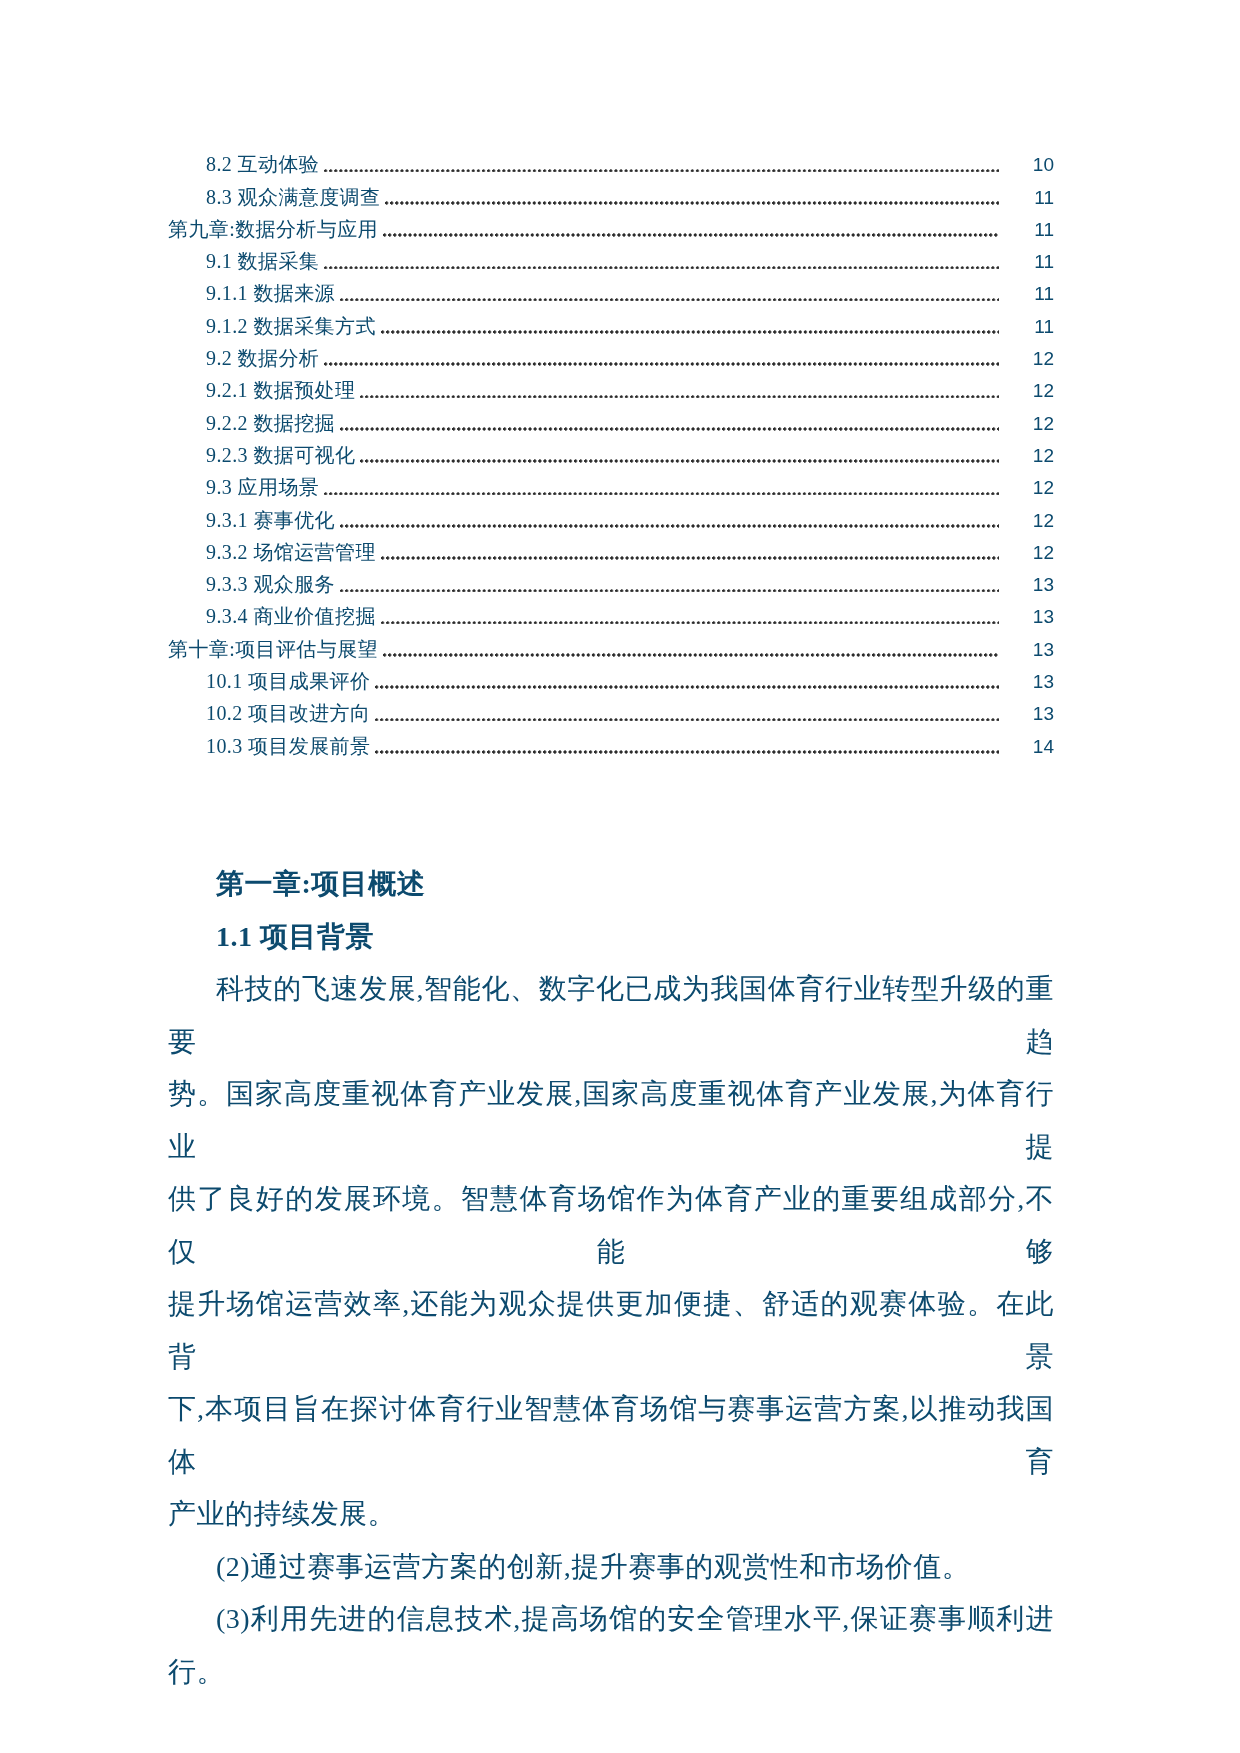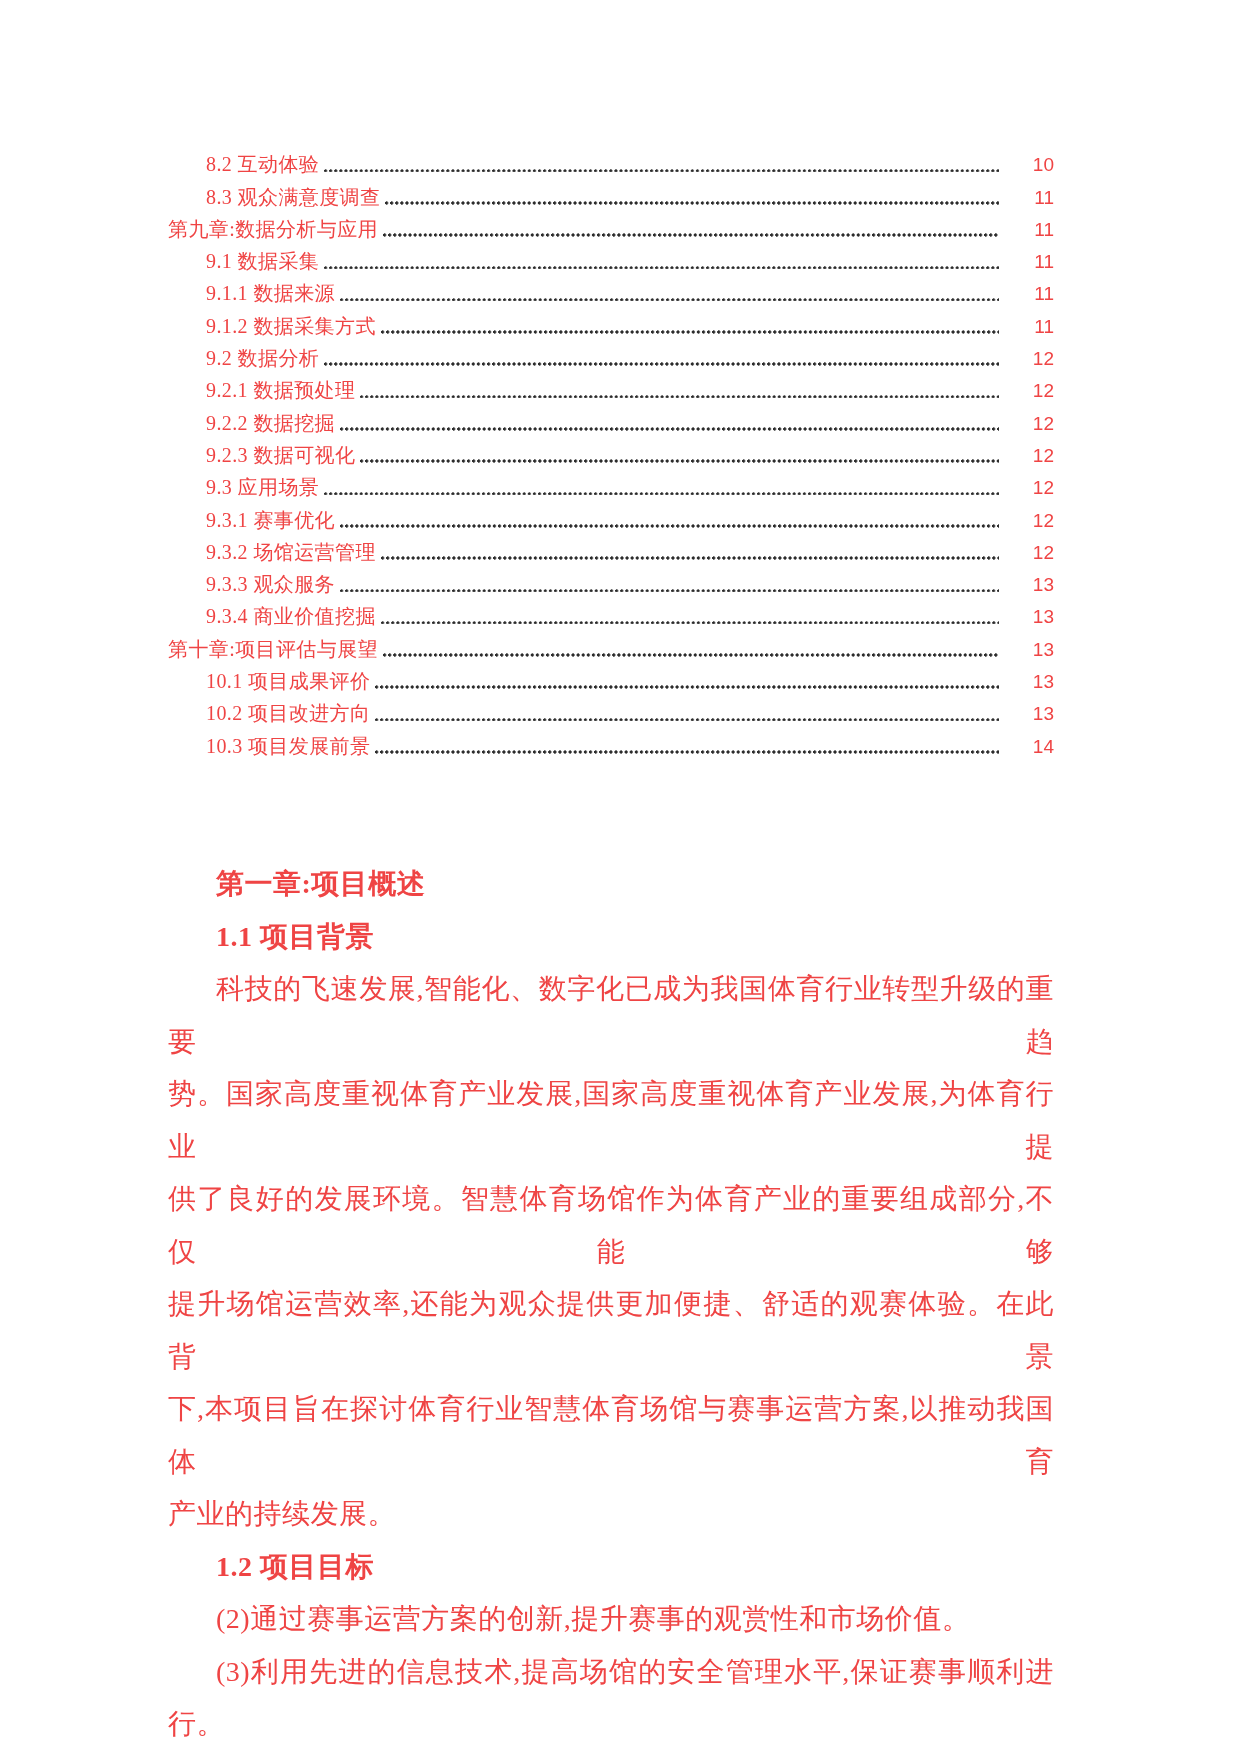--- a/index.html
+++ b/index.html
@@ -1,20 +1,20 @@
 <!DOCTYPE html>
 <html lang="zh"><head>
 <meta charset="utf-8">
 <style>
   html,body { margin:0; padding:0; background:#ffffff; }
   .page {
     position:relative;
     width:1240px; height:1753px;
     background:#ffffff;
-    color:#ef4444;
+    color:#0c4a6e;
     font-family:"Liberation Serif","DejaVu Serif",serif;
     overflow:hidden;
   }
 
   
   .toc {
     position:absolute;
     left:168px; top:146px;
     width:886px;
   }
@@ -189,19 +189,18 @@
 
   <div class="doc-body">
       <div class="b-heading">第一章:项目概述</div>
       <div class="b-heading">1.1 项目背景</div>
       <div class="b-line indent fill">科技的飞速发展,智能化、数字化已成为我国体育行业转型升级的重要趋</div>
       <div class="b-line fill">势。国家高度重视体育产业发展,国家高度重视体育产业发展,为体育行业提</div>
       <div class="b-line fill">供了良好的发展环境。智慧体育场馆作为体育产业的重要组成部分,不仅能够</div>
       <div class="b-line fill">提升场馆运营效率,还能为观众提供更加便捷、舒适的观赛体验。在此背景</div>
       <div class="b-line fill">下,本项目旨在探讨体育行业智慧体育场馆与赛事运营方案,以推动我国体育</div>
       <div class="b-line">产业的持续发展。</div>
-      <div class="b-heading">1.2 项目目标</div>
       <div class="b-line indent">(2)通过赛事运营方案的创新,提升赛事的观赏性和市场价值。</div>
       <div class="b-line indent fill">(3)利用先进的信息技术,提高场馆的安全管理水平,保证赛事顺利进</div>
       <div class="b-line">行。</div>
     </div>
 
 </div>
 
 </body></html>

